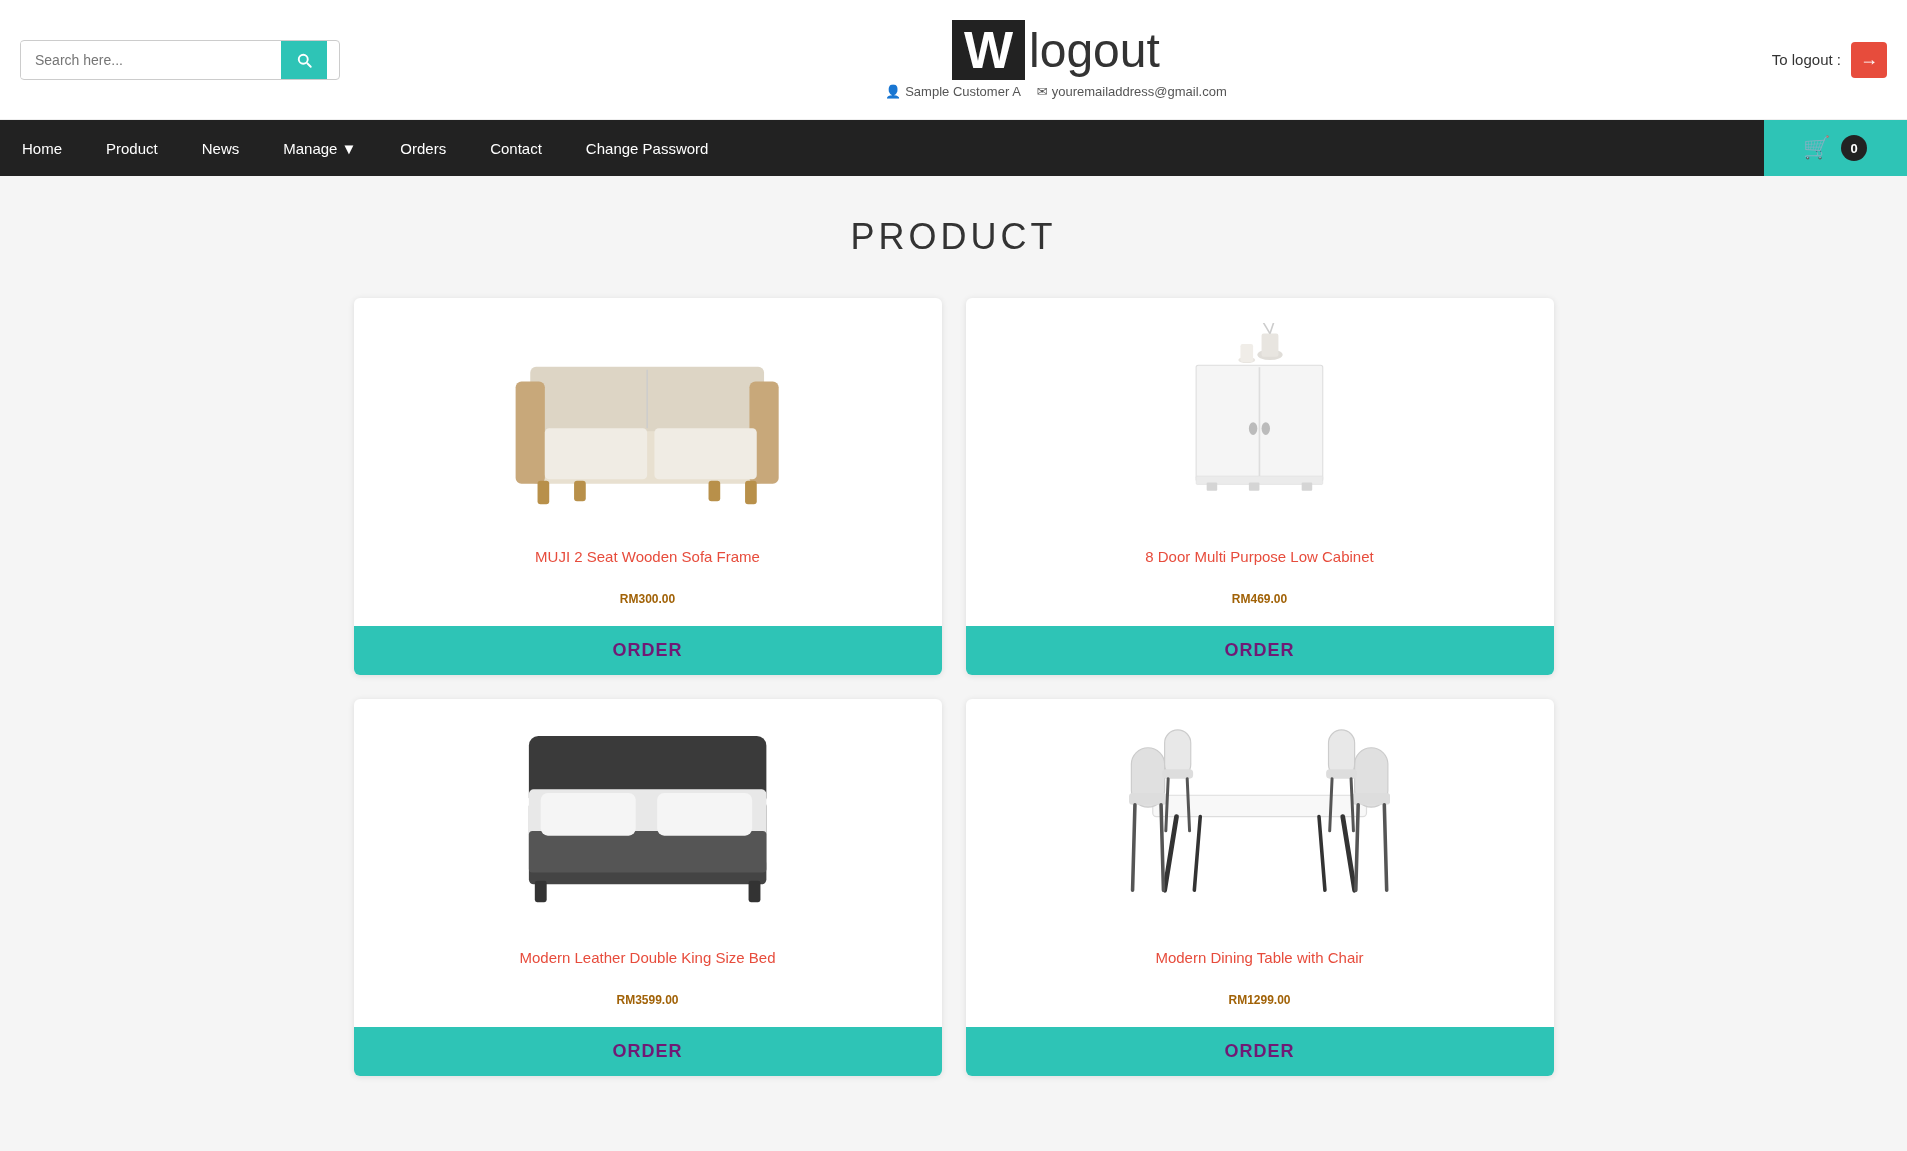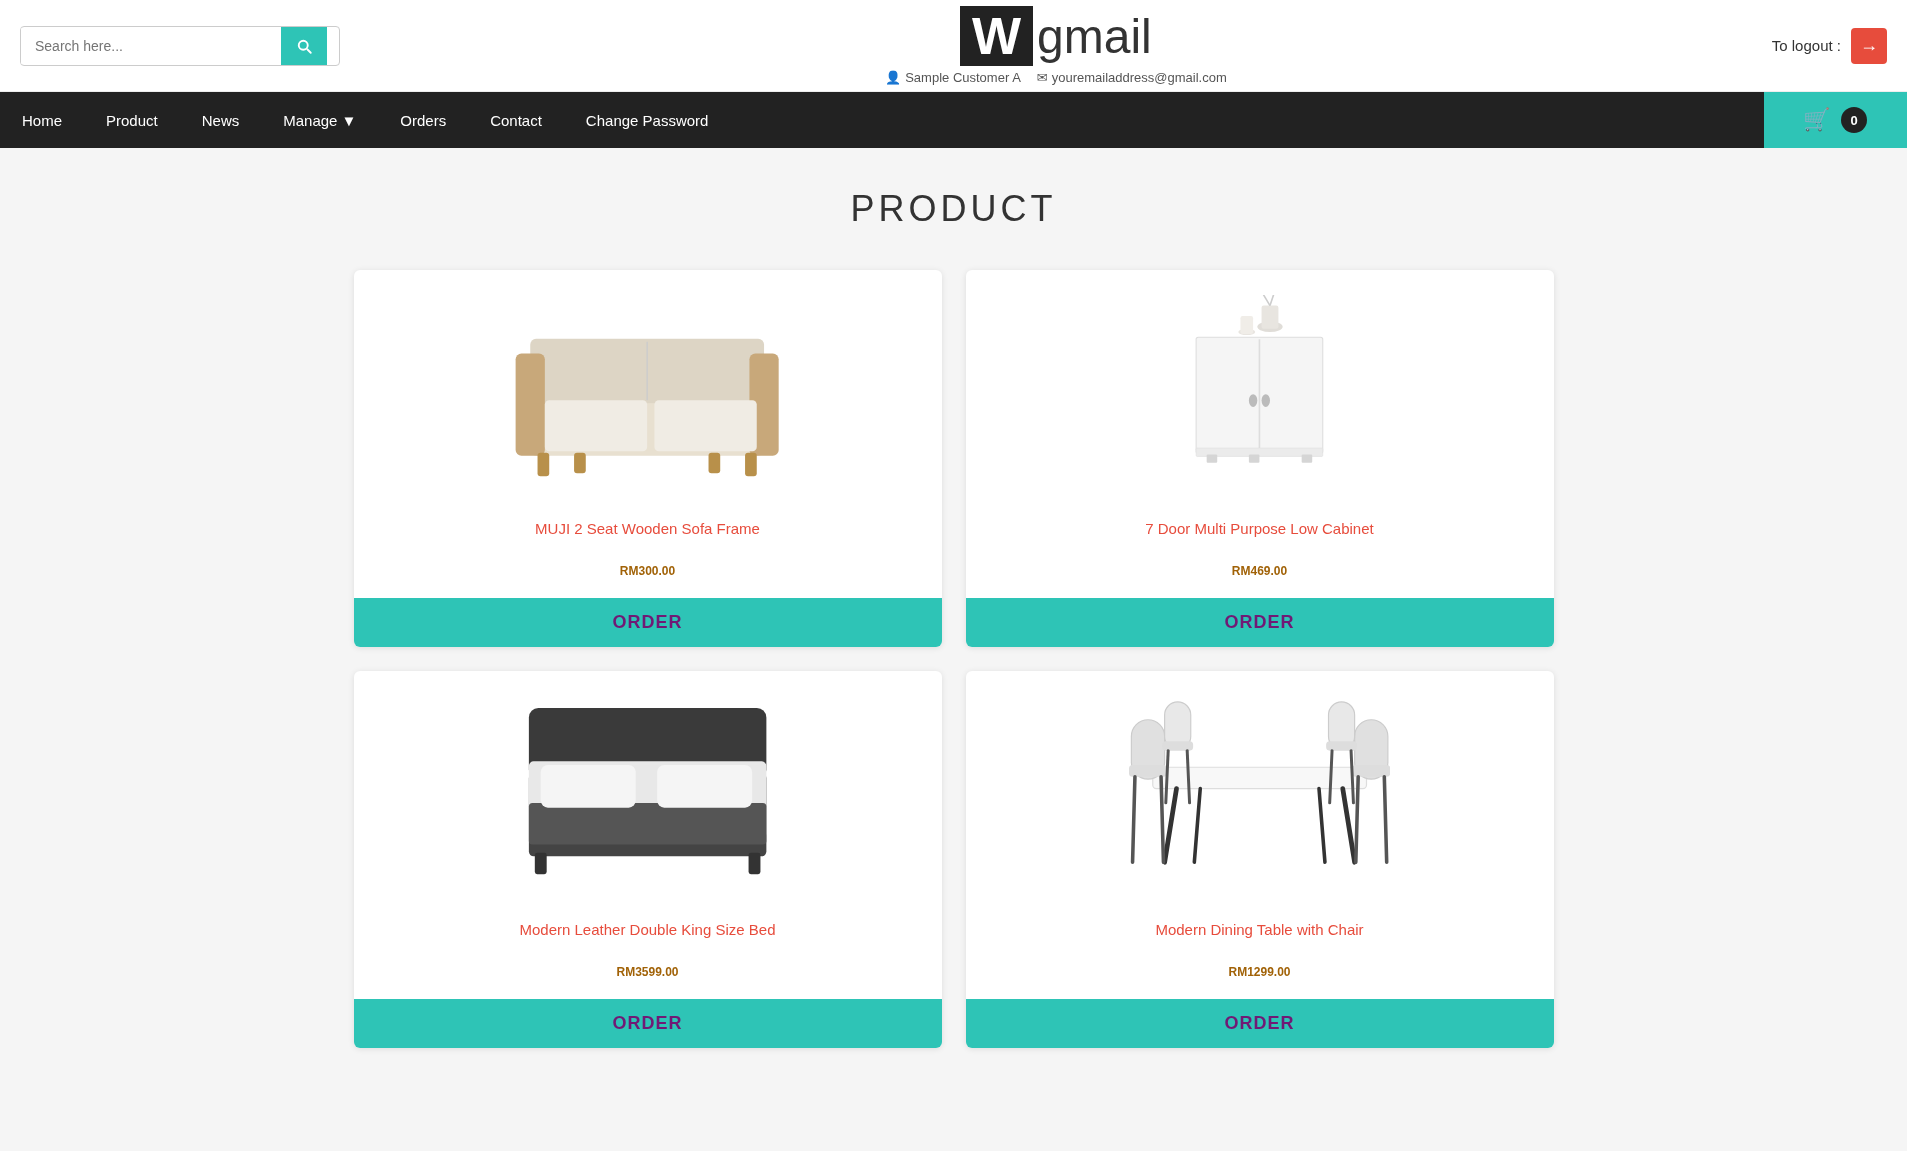--- a/index.html
+++ b/index.html
@@ -1,21 +1,21 @@
 <!DOCTYPE html>
 <html><head>
   <meta charset="utf-8">
   <style>
     * { box-sizing: border-box; margin: 0; padding: 0; }
     body { font-family: Arial, sans-serif; background: #f5f5f5; min-height: 1151px; }
 
     
     .header {
       background: #fff;
-      padding: 6px 20px;
+      padding: 20px 20px;
       display: flex;
       align-items: center;
       justify-content: space-between;
       border-bottom: 1px solid #eee;
     }
     .search-bar {
       display: flex;
       align-items: center;
       border: 1px solid #ccc;
       border-radius: 4px;
@@ -241,21 +241,21 @@
     <button class="search-btn">
       <svg viewBox="0 0 24 24">
         <path d="M21 21l-4.35-4.35M17 11A6 6 0 1 1 5 11a6 6 0 0 1 12 0z" stroke="#fff" stroke-width="2.5" fill="none" stroke-linecap="round"></path>
       </svg>
     </button>
   </div>
 
   <div class="logo-area">
     <div class="logo-title">
       <span class="logo-w">W</span>
-      <span class="logo-rest">gmail</span>
+      <span class="logo-rest">logout</span>
     </div>
     <div class="user-info">
       <span>
         <span>👤</span>
         <span>Sample Customer A</span>
       </span>
       <span>
         <span>✉</span>
         <span>youremailaddress@gmail.com</span>
       </span>
@@ -343,21 +343,21 @@
           <ellipse cx="74" cy="100" rx="4" ry="6" fill="#bbb"></ellipse>
           <ellipse cx="86" cy="100" rx="4" ry="6" fill="#bbb"></ellipse>
 
           <rect x="20" y="145" width="120" height="8" rx="1" fill="#ebebeb" stroke="#ddd" stroke-width="0.5"></rect>
 
           <rect x="30" y="151" width="10" height="8" rx="1" fill="#d5d5d5"></rect>
           <rect x="120" y="151" width="10" height="8" rx="1" fill="#d5d5d5"></rect>
           <rect x="70" y="151" width="10" height="8" rx="1" fill="#d5d5d5"></rect>
         </svg>
       </div>
-      <div class="product-name">7 Door Multi Purpose Low Cabinet</div>
+      <div class="product-name">8 Door Multi Purpose Low Cabinet</div>
       <div class="product-price">RM469.00</div>
       <button class="order-btn">ORDER</button>
     </div>
 
     <div class="product-card">
       <div class="product-image-area">
         <svg viewBox="0 0 220 160" xmlns="http://www.w3.org/2000/svg">
 
           <rect x="10" y="10" width="200" height="60" rx="8" fill="#3a3a3a"></rect>
 

